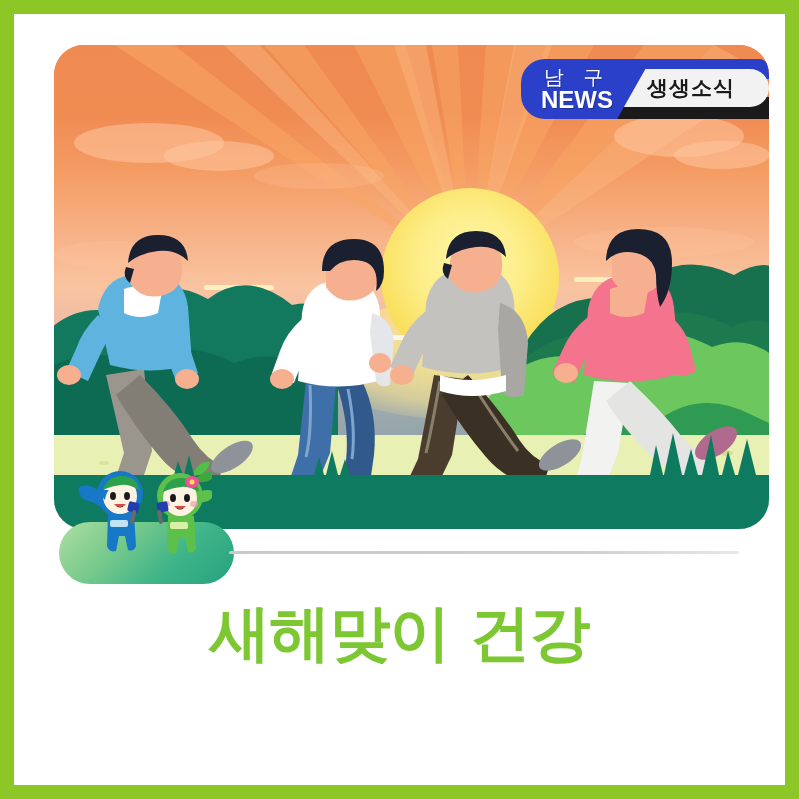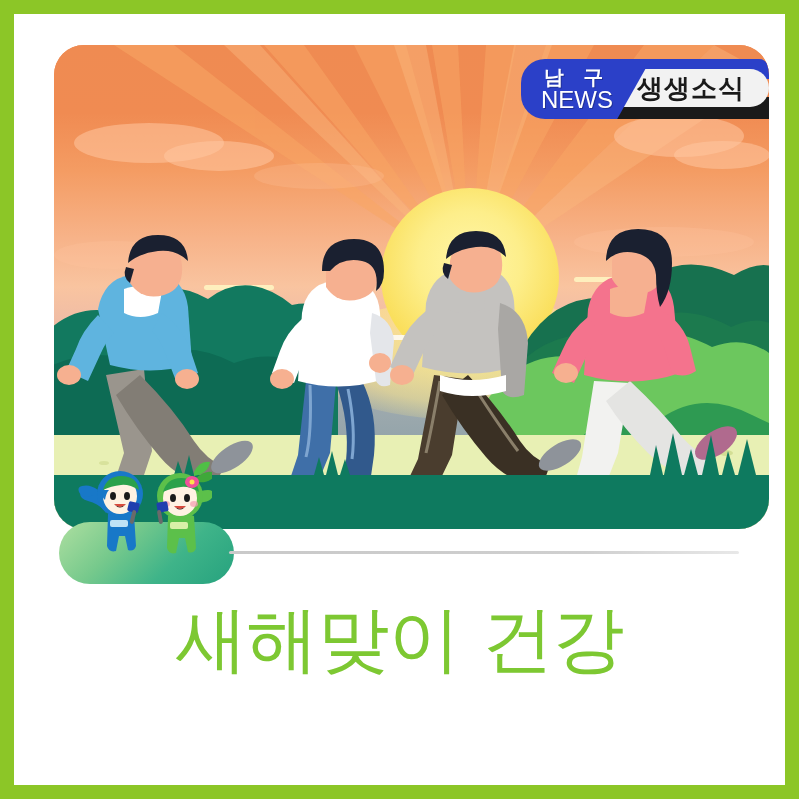--- a/index.html
+++ b/index.html
@@ -103,42 +103,42 @@
   .badge-white {
     position: absolute;
     left: 92px; top: 10px;
     width: 170px; height: 38px;
     background: #F2F2F2;
     border-radius: 0 19px 19px 0;
     clip-path: polygon(26px 0, 100% 0, 100% 100%, 0 100%);
     display: flex; align-items: center; justify-content: center;
   }
   .badge-white-txt {
-    font-size: 26px; font-weight: 700; color: #1a1a1a;
+    font-size: 21px; font-weight: 700; color: #1a1a1a;
     letter-spacing: 1px; padding-left: 14px;
     text-shadow: 0 1px 0 rgba(255,255,255,0.8);
   }
   .badge-blue {
     position: absolute;
     left: 14px; top: 0px;
     width: 130px; height: 60px;
     background: #2B40C8;
     border-radius: 24px 0 0 24px;
     clip-path: polygon(0 0, 100% 0, 74% 100%, 0 100%);
     display: flex; flex-direction: column;
     align-items: center; justify-content: center;
     padding-right: 18px;
   }
   .badge-kr {
-    font-size: 20px; font-weight: 700; color: #fff;
+    font-size: 20px; font-weight: 400; color: #fff;
     letter-spacing: 7px; line-height: 1; margin-bottom: 1px;
     text-shadow: 1px 1px 0 rgba(0,0,0,0.25);
   }
   .badge-en {
-    font-size: 24px; font-weight: 400; color: #fff;
+    font-size: 24px; font-weight: 700; color: #fff;
     letter-spacing: 0px; line-height: 1;
     text-shadow: 1px 1px 0 rgba(0,0,0,0.25);
   }
   .badge-blue-cap {
     position: absolute; left: 108px; top: 0;
     width: 154px; height: 20px;
     background: #2B40C8;
     border-radius: 0 10px 0 0;
     clip-path: polygon(14px 0, 100% 0, 100% 100%, 0 100%);
   }
@@ -165,22 +165,22 @@
   .mascots { position: absolute; left: 58px; top: 440px; width: 140px; height: 105px; }
 
   
   .title-area {
     position: absolute;
     left: 0; right: 0; top: 580px;
     text-align: center;
   }
   .title-line {
     font-family: "DejaVu Sans", sans-serif;
-    font-size: 72px;
-    font-weight: 400;
+    font-size: 61px;
+    font-weight: 700;
     color: #7DC832;
     line-height: 1.27;
     letter-spacing: -1px;
     white-space: nowrap;
   }
 </style>
 </head>
 <body>
 
 <div class="card">

